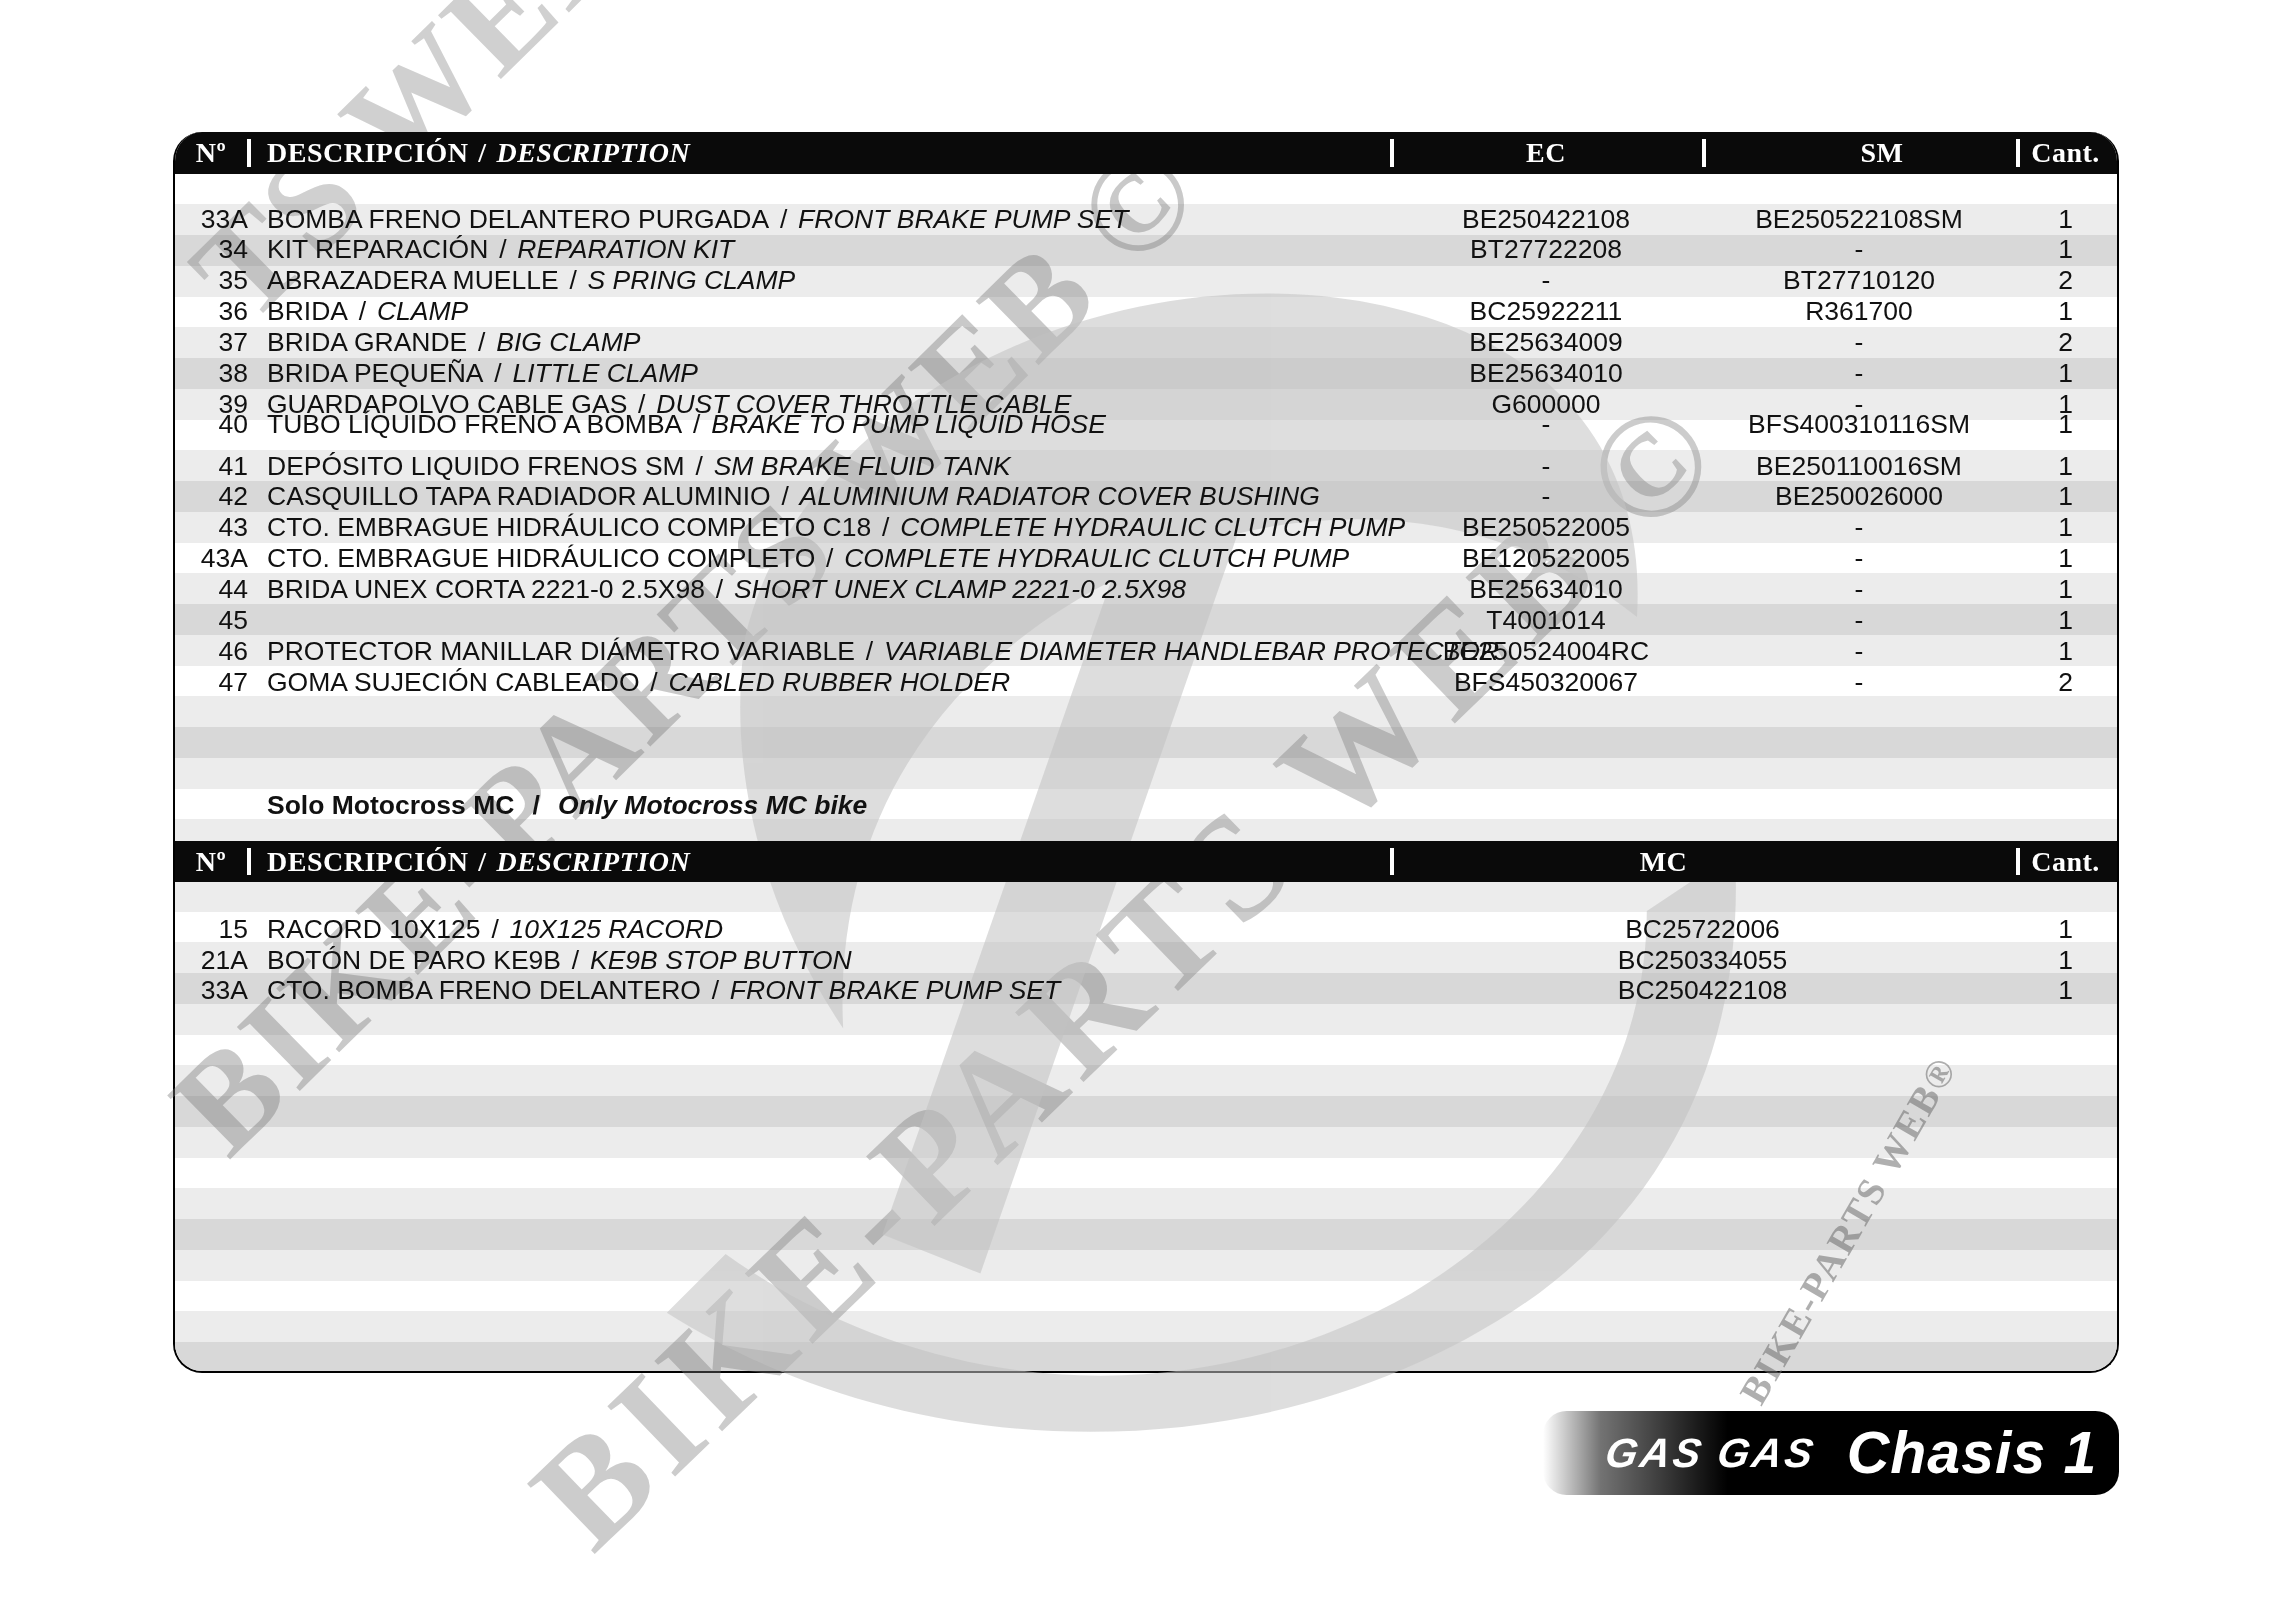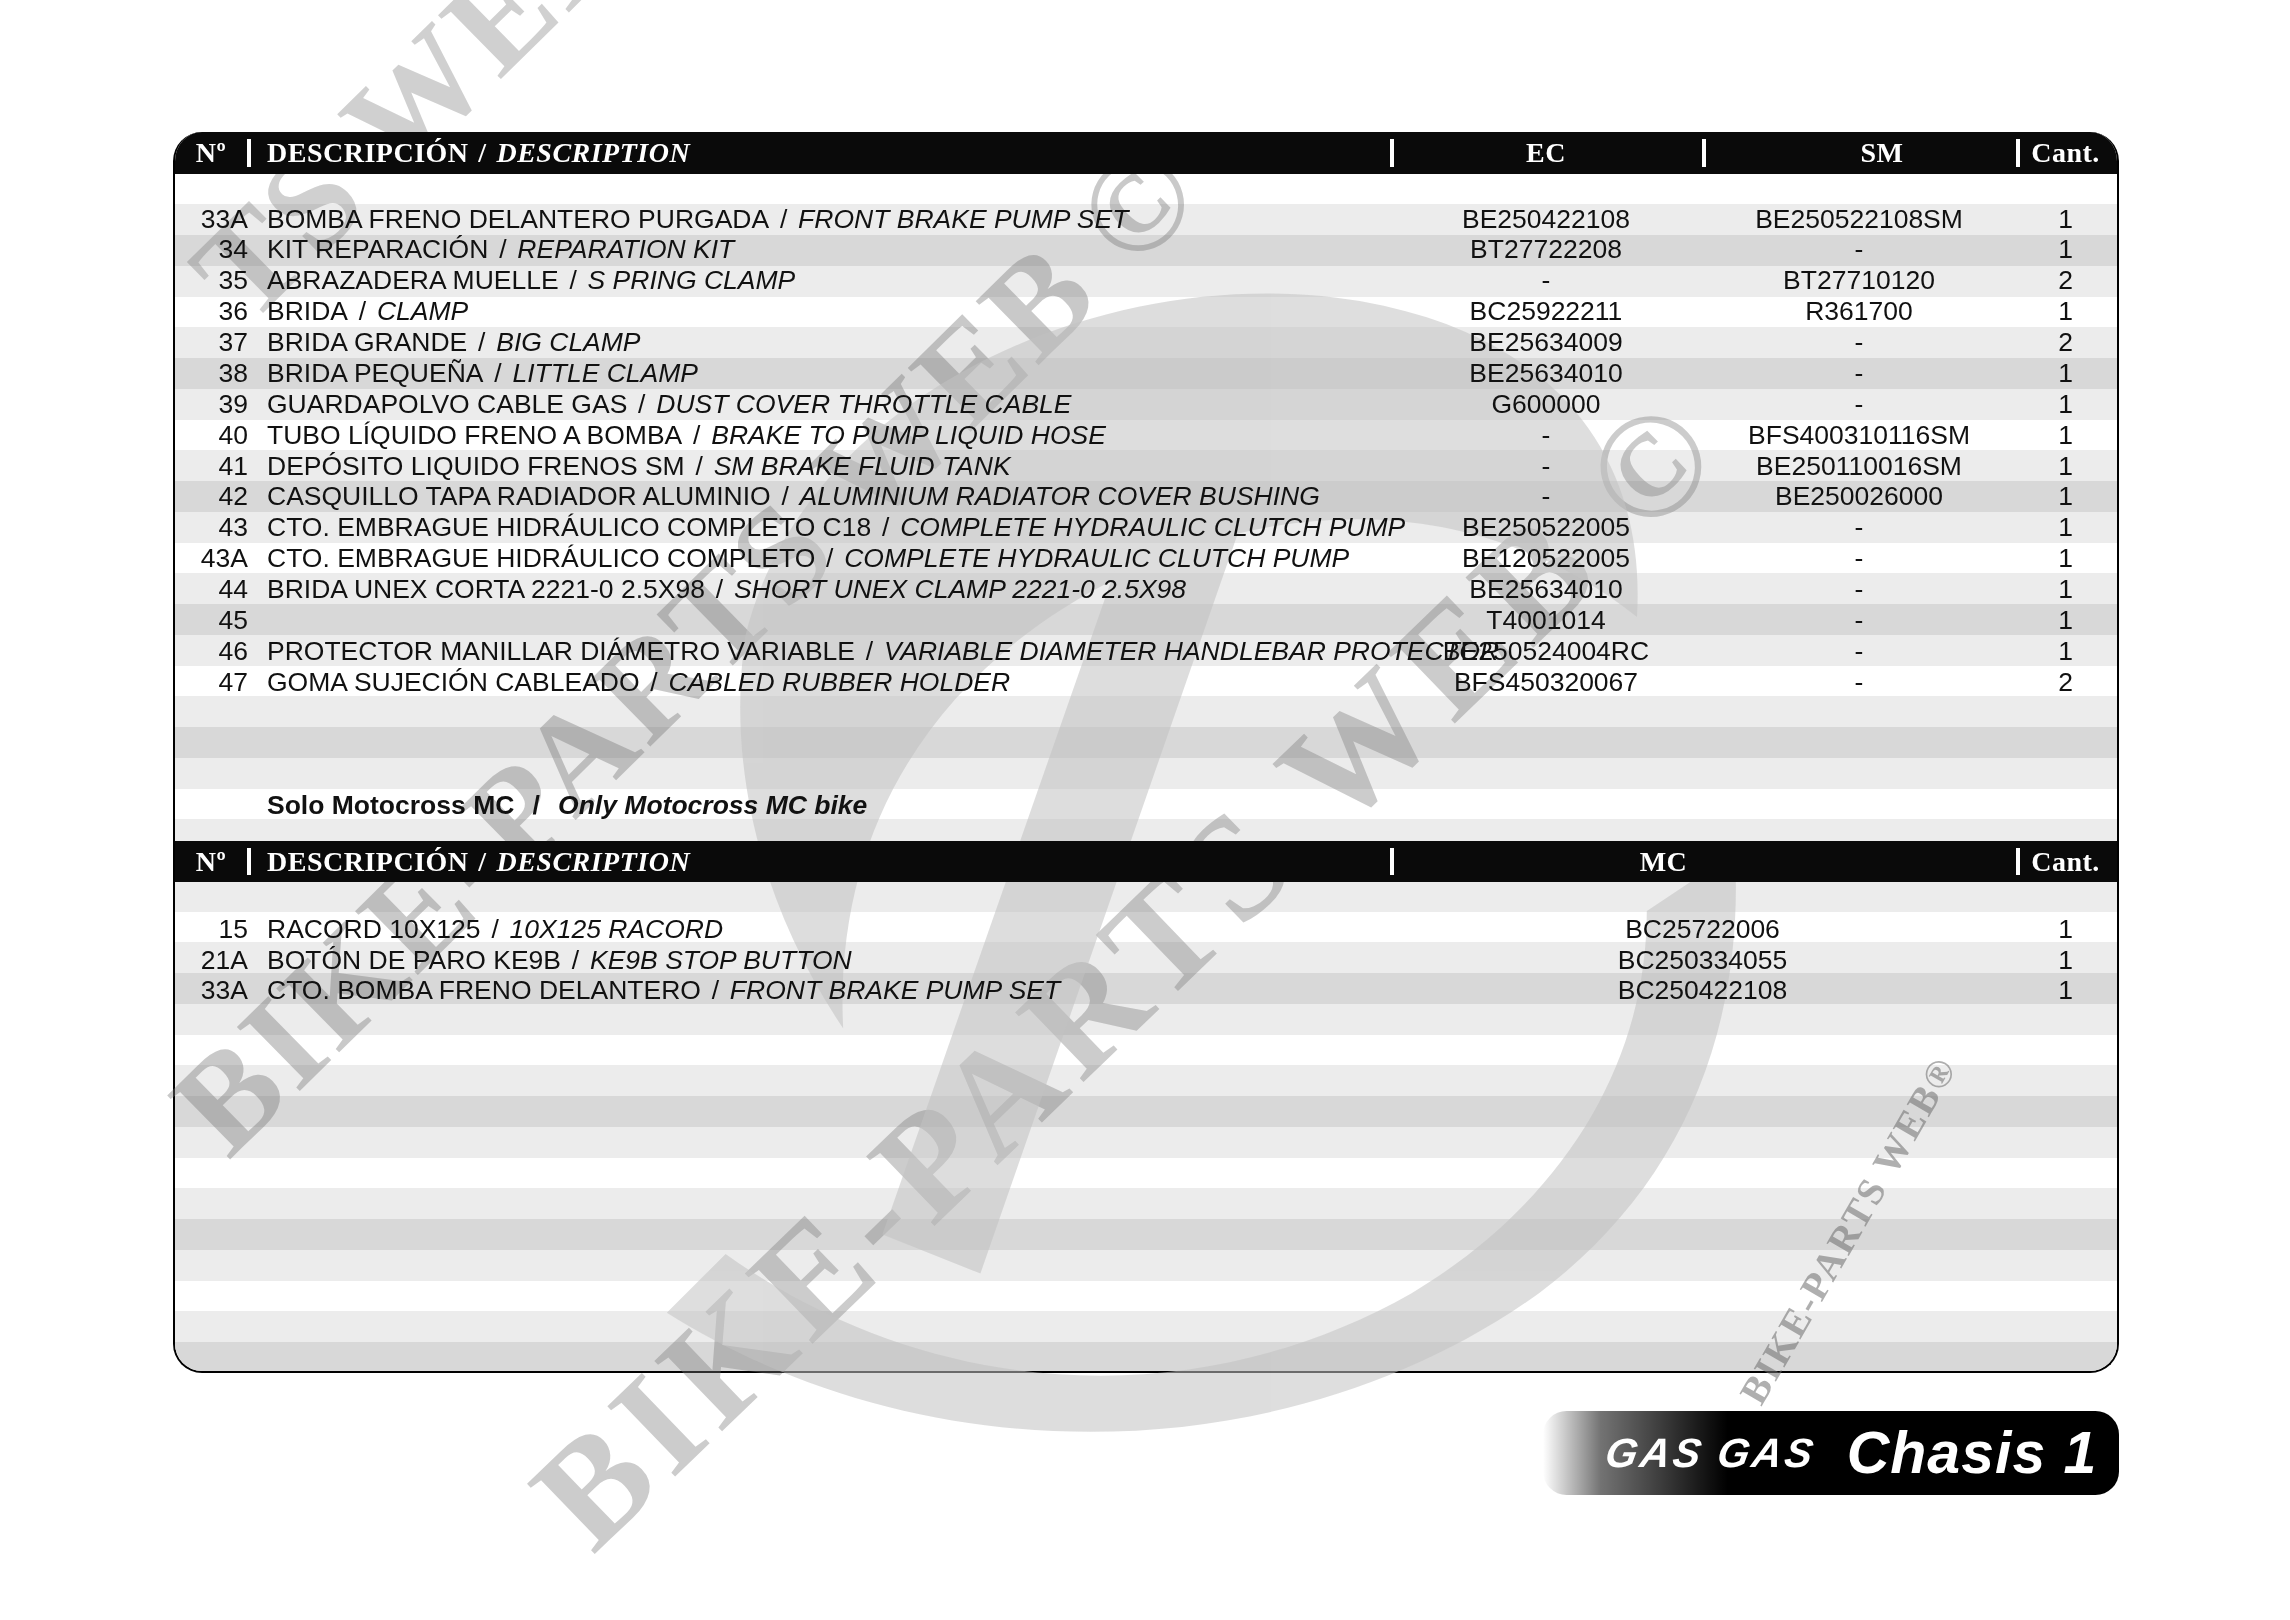--- a/index.html
+++ b/index.html
@@ -157,21 +157,21 @@
           <div class="cell c-sm">-</div>
           <div class="cell c-qty">1</div>
         </div>
         <div class="trow" style="top: 257px; padding-left: 7px;">
           <div class="cell c-num">39</div>
           <div class="cell c-desc"><span>GUARDAPOLVO CABLE GAS</span><span class="sep">/</span><span class="en">DUST COVER THROTTLE CABLE</span></div>
           <div class="cell c-ec">G600000</div>
           <div class="cell c-sm">-</div>
           <div class="cell c-qty">1</div>
         </div>
-        <div class="trow" style="top: 288px; padding-left: 28px;">
+        <div class="trow" style="top: 277px; padding-left: 28px;">
           <div class="cell c-num">40</div>
           <div class="cell c-desc"><span>TUBO LÍQUIDO FRENO A BOMBA</span><span class="sep">/</span><span class="en">BRAKE TO PUMP LIQUID HOSE</span></div>
           <div class="cell c-ec">-</div>
           <div class="cell c-sm">BFS400310116SM</div>
           <div class="cell c-qty">1</div>
         </div>
         <div class="trow" style="top: 319px;">
           <div class="cell c-num">41</div>
           <div class="cell c-desc"><span>DEPÓSITO LIQUIDO FRENOS SM</span><span class="sep">/</span><span class="en">SM BRAKE FLUID TANK</span></div>
           <div class="cell c-ec">-</div>

